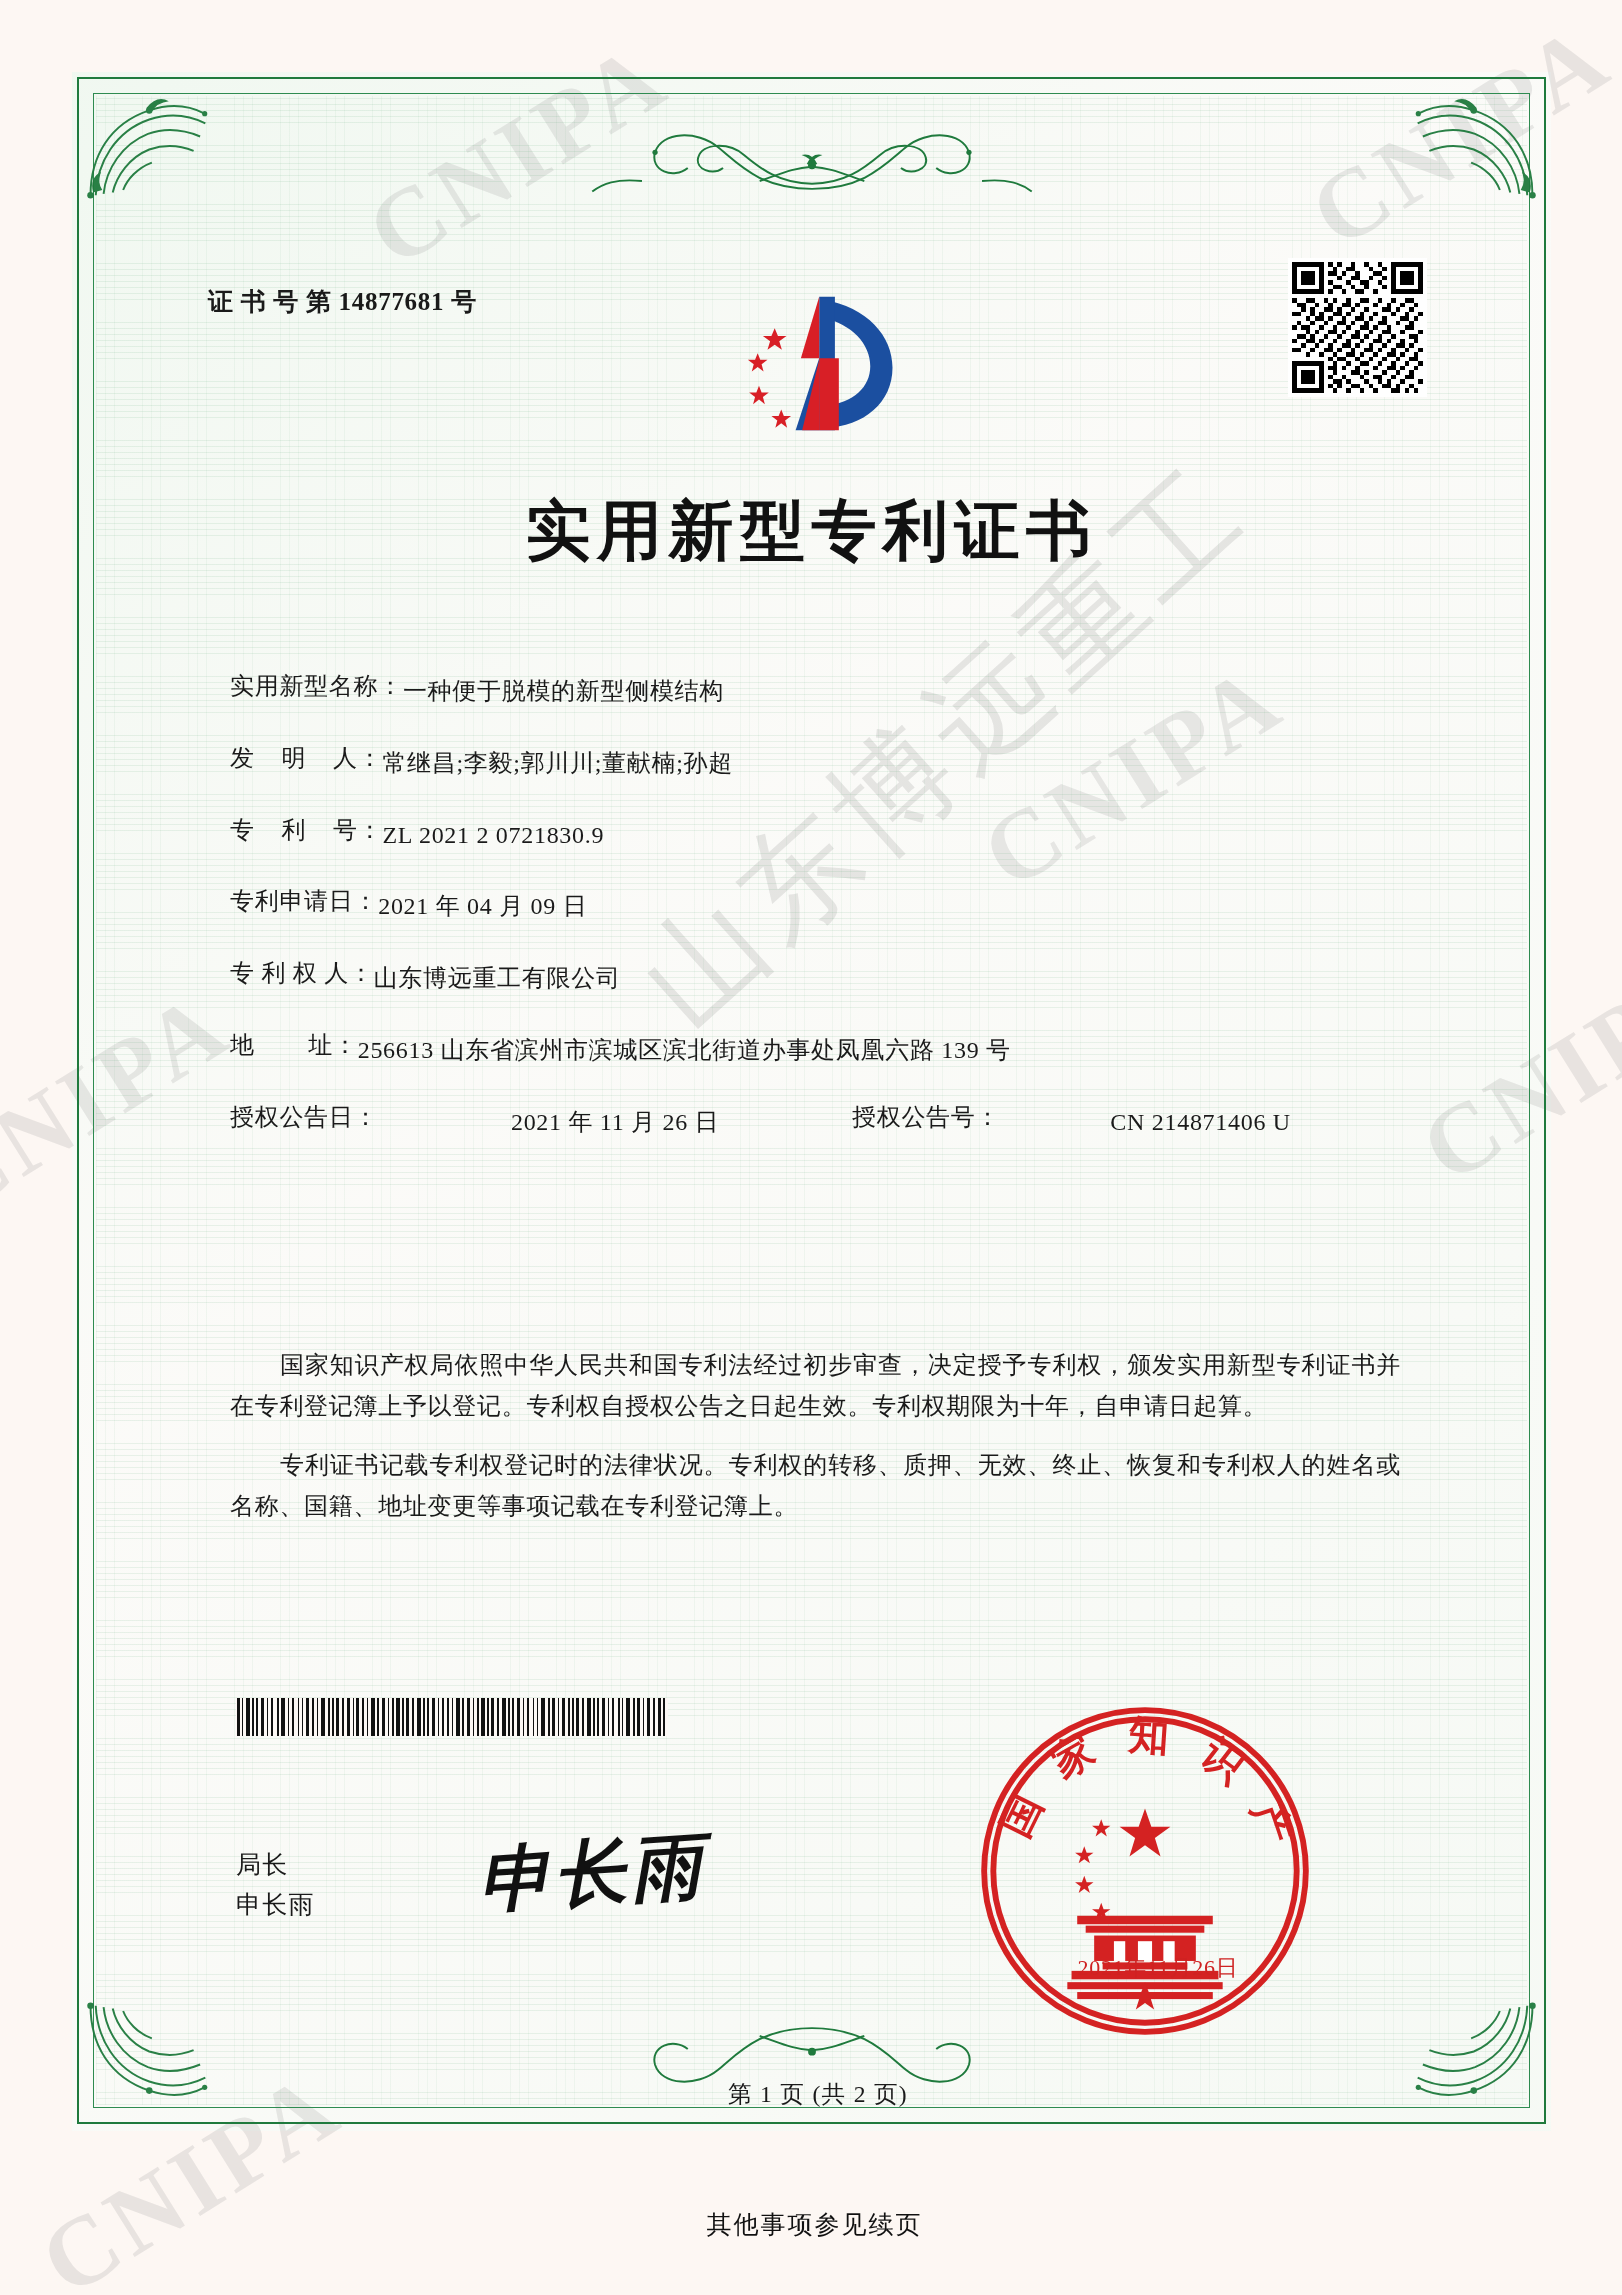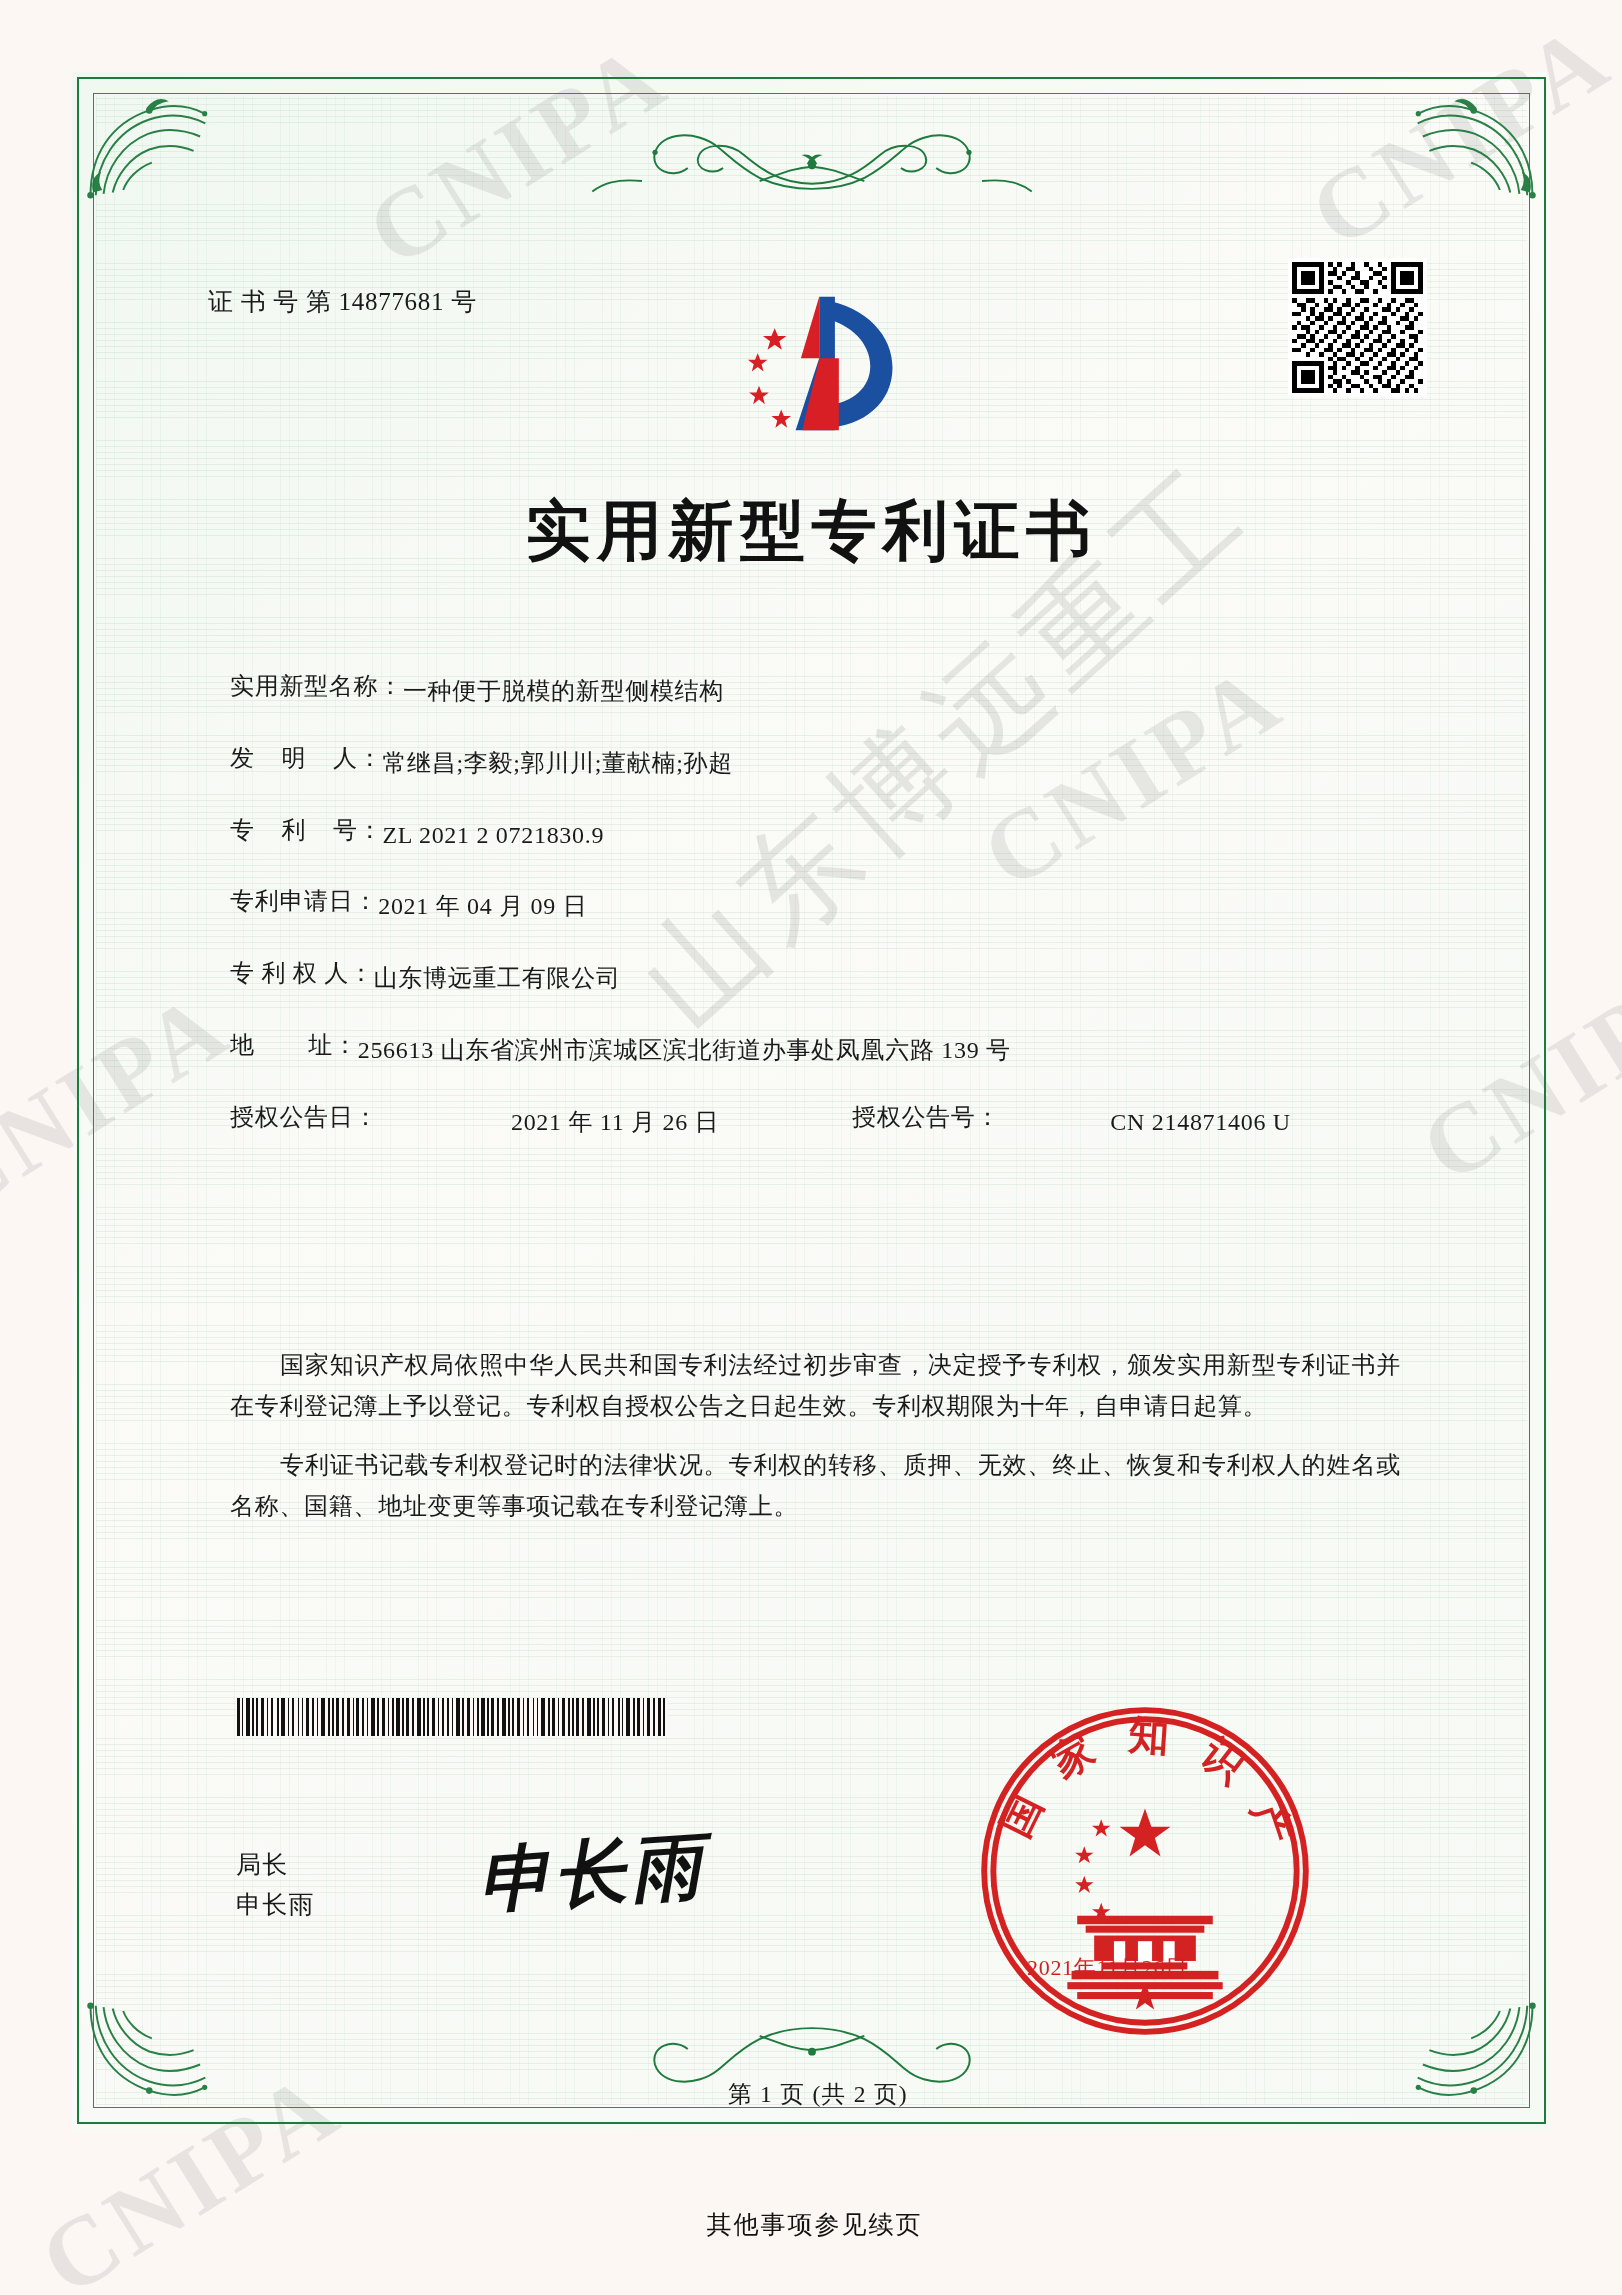--- a/index.html
+++ b/index.html
@@ -124,20 +124,21 @@
     font-family: "Liberation Serif", serif;
   }
 
   
   .cert-no {
     position: absolute;
     left: 208px;
     top: 285px;
     font-size: 25px;
     letter-spacing: 0.7px;
+    font-weight: bold;
   }
   .qr {
     position: absolute;
     right: 196px;
     top: 258px;
     width: 131px;
     height: 131px;
     background: #fff;
     padding: 3.9px;
   }
@@ -252,21 +253,21 @@
     top: 1701px;
     width: 340px;
     height: 340px;
   }
   .seal svg { width: 100%; height: 100%; display: block; }
   .seal-date {
     position: absolute;
     left: 1027px;
     top: 1953px;
     width: 262px;
-    text-align: left;
+    text-align: center;
     color: #cf2222;
     font-size: 22px;
     letter-spacing: 0.7px;
     font-family: "Liberation Serif", serif;
   }
 
   
   .page-footer {
     position: absolute;
     left: 13px; right: 0;

